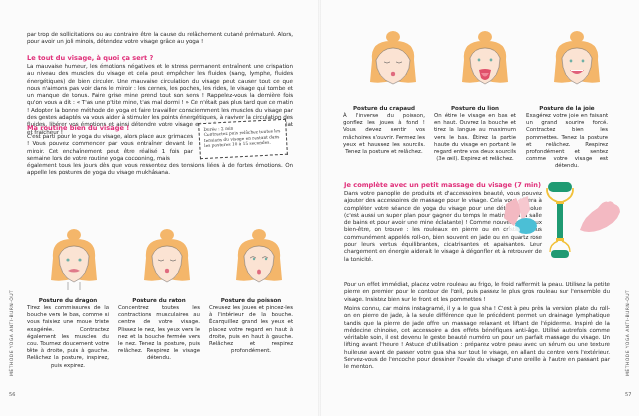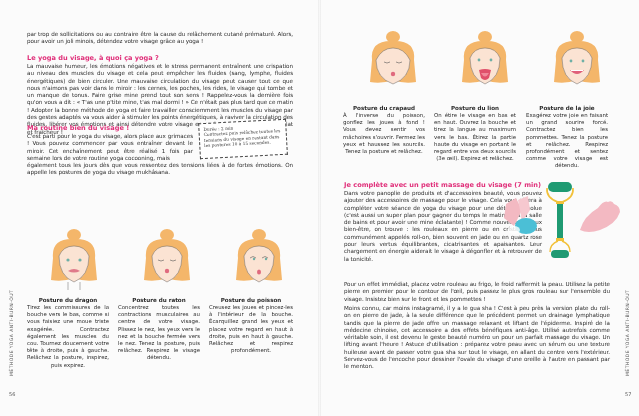--- a/index.html
+++ b/index.html
@@ -60,21 +60,21 @@
   .face { position: absolute; }
 </style>
 </head>
 <body>
 
 <div class="spread"></div>
 <div class="gutter"></div>
 
 <div class="p" style="left:27px; top:31px; width:266px;">par trop de sollicitations ou au contraire être la cause du relâchement cutané prématuré. Alors, pour avoir un joli minois, détendez votre visage grâce au yoga !</div>
 
-<div class="h" style="left:27px; top:54px;">Le yoga du visage, à quoi ça yoga ?</div>
+<div class="h" style="left:27px; top:54px;">Le tout du visage, à quoi ça sert ?</div>
 <div class="p" style="left:27px; top:63px; width:266px;">La mauvaise humeur, les émotions négatives et le stress permanent entraînent une crispation au niveau des muscles du visage et cela peut empêcher les fluides (sang, lymphe, fluides énergétiques) de bien circuler. Une mauvaise circulation du visage peut causer tout ce que nous n'aimons pas voir dans le miroir : les cernes, les poches, les rides, le visage qui tombe et un manque de tonus. Faire grise mine prend tout son sens ! Rappelez-vous la dernière fois qu'on vous a dit : « T'as une p'tite mine, t'as mal dormi ! » Ce n'était pas plus tard que ce matin ! Adopter la bonne méthode de yoga et faire travailler consciemment les muscles du visage par des gestes adaptés va vous aider à stimuler les points énergétiques, à raviver la circulation des fluides, libérer vos émotions et ainsi détendre votre visage en profondeur pour retrouver éclat et fraîcheur !</div>
 
 <div class="h" style="left:27px; top:124px;">Ma routine bien du visage !</div>
 <div class="p" style="left:27px; top:133px; width:166px;">C'est parti pour le yoga du visage, alors place aux grimaces ! Vous pouvez commencer par vous entraîner devant le miroir. Cet enchaînement peut être réalisé 1 fois par semaine lors de votre routine yoga cocooning, mais</div>
 <div class="p" style="left:27px; top:162px; width:266px;">également tous les jours dès que vous ressentez des tensions liées à de fortes émotions. On appelle les postures de yoga du visage mukhâsana.</div>
 
 <div class="note">
   <div>Durée : 2 min</div>
   <div>Contractez puis relâchez toutes les tensions du visage en restant dans les postures 10 à 15 secondes.</div>
 </div>

